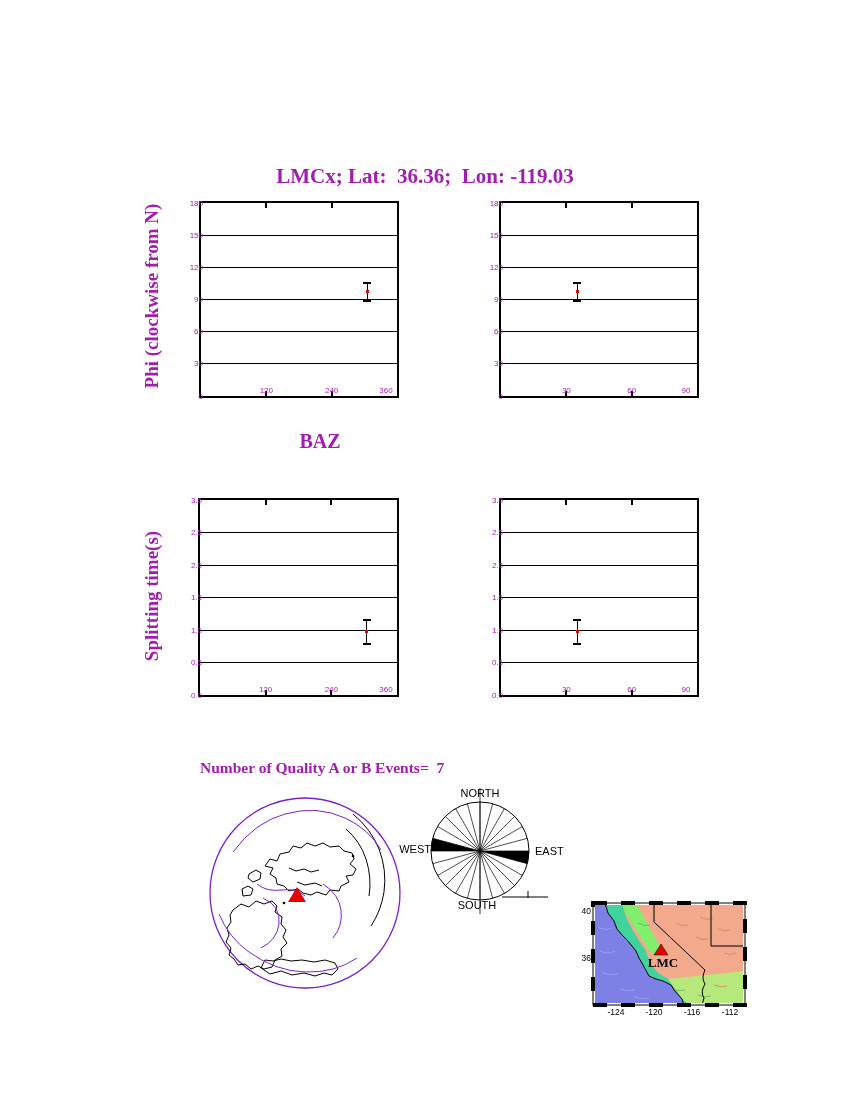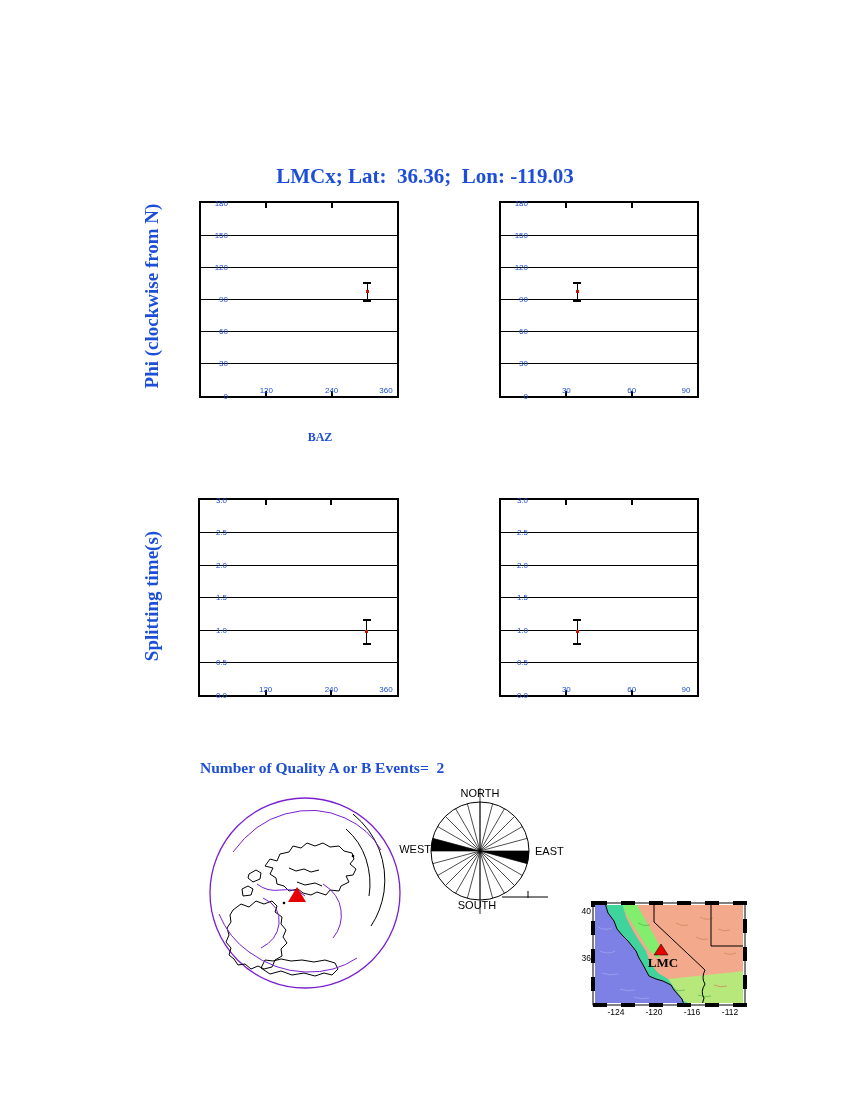--- a/index.html
+++ b/index.html
@@ -1,26 +1,26 @@
 <!DOCTYPE html>
 <html><head>
 <meta charset="utf-8">
 <style>
   html,body{margin:0;padding:0;background:#fff;}
   .page{position:relative;width:774px;height:1100px;background:#ffffff;overflow:hidden;
-        font-family:"Liberation Serif",serif;color:#1d4ed8;}
+        font-family:"Liberation Serif",serif;color:#a21caf;}
   .title{position:absolute;left:0;top:164px;width:850px;text-align:center;
          font-size:21px;font-weight:bold;white-space:pre;}
   .ylabel{position:absolute;width:240px;text-align:center;font-size:19px;font-weight:bold;
           transform:rotate(-90deg);transform-origin:center center;white-space:pre;}
-  .xlabel{position:absolute;text-align:center;font-size:12px;font-weight:bold;white-space:pre;}
+  .xlabel{position:absolute;text-align:center;font-size:20px;font-weight:bold;white-space:pre;}
   .plot{position:absolute;border:2px solid #000;background:#fff;box-sizing:border-box;}
   .gridline{position:absolute;left:0;right:0;height:1px;background:#000;}
   .ytick-label{position:absolute;left:-16px;width:18px;text-align:right;
-               font-family:"Liberation Sans",sans-serif;font-size:8px;line-height:9px;margin-left:25px;}
+               font-family:"Liberation Sans",sans-serif;font-size:8px;line-height:9px;}
   .xtick-label{position:absolute;width:22px;text-align:center;bottom:1px;
                font-family:"Liberation Sans",sans-serif;font-size:8px;line-height:9px;}
   .tickmark{position:absolute;width:2px;height:5px;background:#000;}
   .errcap{position:absolute;width:8px;height:2px;background:#000;}
   .errstem{position:absolute;width:1px;background:#000;}
   .errdot{position:absolute;width:3px;height:3px;}
   .stats1{position:absolute;left:0;top:742px;width:850px;text-align:center;
           font-size:15.5px;font-weight:bold;white-space:pre;}
   .stats2{position:absolute;left:200px;top:759px;font-size:15.5px;font-weight:bold;white-space:pre;}
   svg text{font-family:"Liberation Sans",sans-serif;}
@@ -133,21 +133,21 @@
       <div class="xtick-label" style="left: 119.667px;">60</div>
       <div class="xtick-label" style="left: 174px;">90</div>
       <div class="errcap" style="left: 72.2222px; top: 118.6px; background: rgb(0, 0, 0);"></div>
       <div class="errcap" style="left: 72.2222px; top: 143.3px; background: rgb(0, 0, 0);"></div>
       <div class="errstem" style="left: 75.7222px; top: 119.6px; height: 24.7px; background: rgb(0, 0, 0);"></div>
       <div class="errdot" style="left: 74.7222px; top: 130.45px; background: rgb(204, 17, 0);"></div>
     </div>
 
   <div class="xlabel" style="left:240px;top:430px;width:160px;">BAZ</div>
 
-  <div class="stats2">Number of Quality A or B Events=  2</div>
+  <div class="stats2">Number of Quality A or B Events=  7</div>
 
   <svg style="position:absolute;left:205px;top:790px;" width="200" height="210" viewBox="0 0 200 210">
     <circle cx="100" cy="103" r="95" fill="none" stroke-width="1.3" stroke="#7a1fd0"></circle>
     <g fill="none" stroke="#000" stroke-width="1" stroke-linejoin="round">
       <path d="M60,76 l5,-7 l7,2 l3,-7 l9,-2 l4,-6 l8,2 l6,-5 l8,3 l8,-3 l7,4 l9,-1 l5,5 l8,2 l2,6 l-4,5 l6,5 l-3,6 l-7,1 l3,6 l-8,4 l-2,5 l-9,-1 l-4,5 l-9,-3 l-6,3 l-8,-2 l-5,-4 l-9,2 l-5,-5 l-7,-2 l-1,-6 l-6,-4 l3,-6 Z"></path>
       <path d="M84,78 l7,3 l8,-2 l7,3 l8,-2"></path>
       <path d="M92,92 l8,3 l10,-2 l7,3"></path>
       <path d="M44,84 l7,-4 l5,3 l-1,6 l-7,3 l-5,-4 Z"></path>
       <path d="M37,99 l6,-3 l5,3 l-2,6 l-8,1 Z"></path>
       <path d="M28,120 l8,-6 l8,3 l7,-6 l8,3 l8,-3 l5,5 l-2,6 l7,5 l-1,7 l5,6 l-3,7 l4,6 l-6,6 l1,7 l-7,4 l-3,7 l-8,2 l-6,-3 l-7,3 l-6,-5 l-7,1 l-4,-6 l-5,-4 l2,-7 l-5,-6 l3,-7 l-2,-7 l4,-6 l-1,-7 Z"></path>

